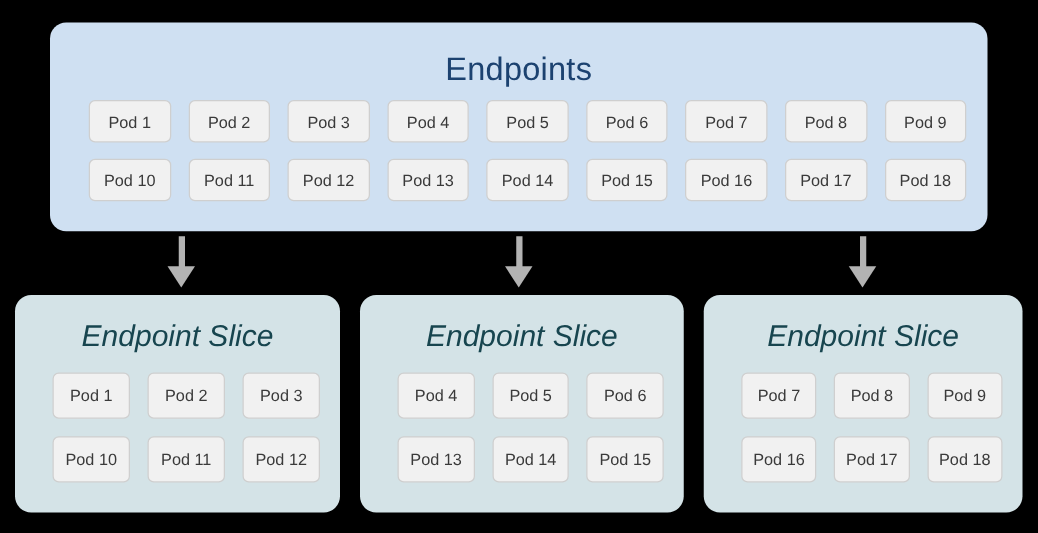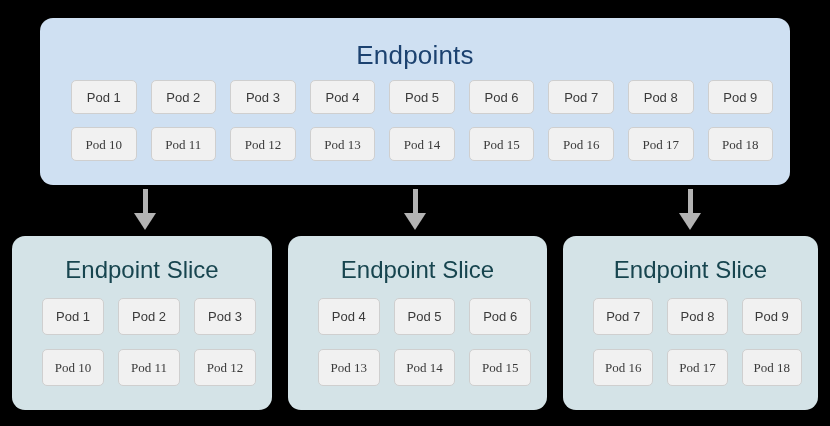--- a/index.html
+++ b/index.html
@@ -44,21 +44,21 @@
     position: absolute;
     top: 62px;
     left: 17px;
     right: 17px;
   }
   .pod-row {
     display: flex;
     justify-content: space-between;
     margin-bottom: 13px;
   }
-  .pod-row:last-child { margin-bottom: 0; font-family: Liberation Serif, serif; }
+  .pod-row:last-child { margin-bottom: 0; }
 
   .pod {
     background: #f1f1f1;
     border: 1px solid #cfcfcf;
     border-radius: 5px;
     color: #3a3a3a;
     font-size: 13px;
     line-height: 13px;
     display: flex;
     align-items: center;
@@ -115,20 +115,21 @@
   .slice-title {
     position: absolute;
     top: 20px;
     left: 0;
     width: 100%;
     text-align: center;
     font-size: 24px;
     line-height: 28px;
     color: #17454f;
     font-weight: 400;
+    font-style: italic;
   }
   .slice-rows {
     position: absolute;
     top: 62px;
     left: 16px;
     right: 16px;
   }
   .slice-rows .pod-row { margin-bottom: 14px; }
   .slice-rows .pod {
     width: 66px;

